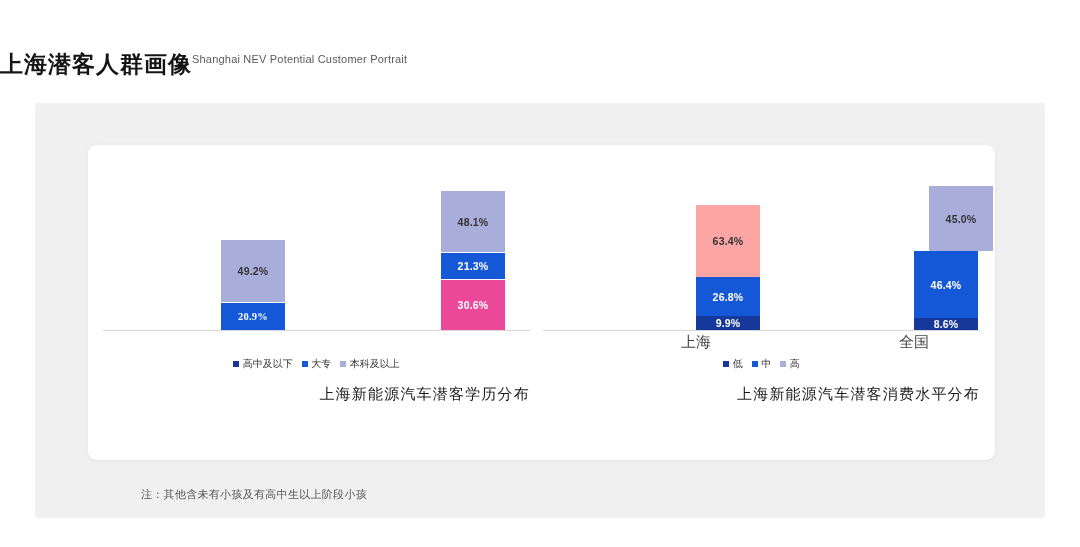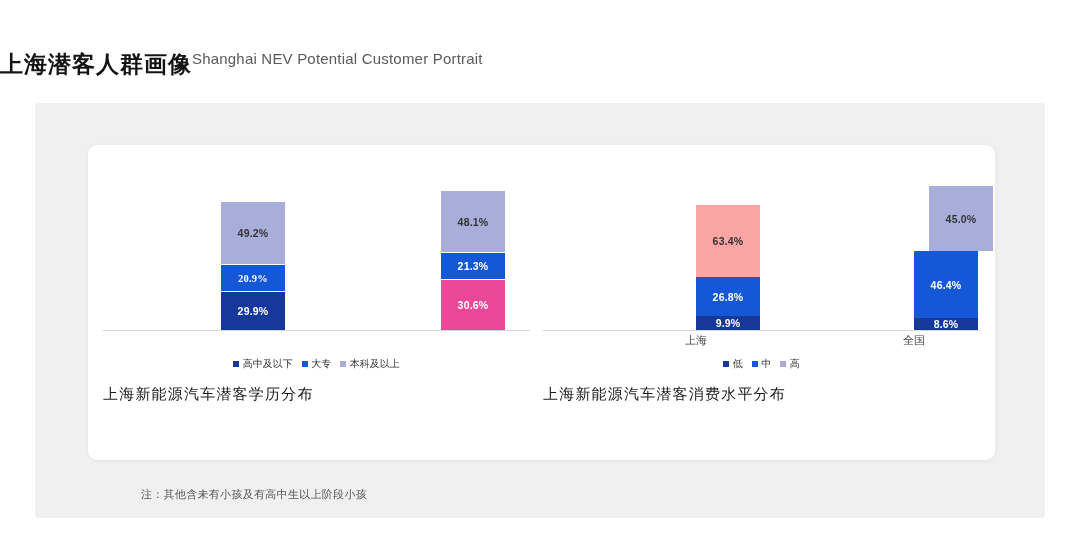--- a/index.html
+++ b/index.html
@@ -7,21 +7,21 @@
     width:1080px;height:547px;
     background:#ffffff;
     font-family:"Liberation Sans","DejaVu Sans",sans-serif;
     overflow:hidden;
     position:relative;
   }
   
   .header{ position:absolute; top:0; left:0; width:1080px; height:103px;
            display:flex; flex-direction:row; align-items:center; justify-content:flex-start; }
   .main-title{ margin-top:26px; font-size:23px; font-weight:bold; color:#141414; letter-spacing:1px; line-height:1.2; }
-  .sub-title{ margin-top:14px; font-size:15px; color:#5a5a5a; letter-spacing:.2px; }
+  .sub-title{ margin-top:14px; font-size:11px; color:#5a5a5a; letter-spacing:.2px; }
 
   
   .panel{ position:absolute; left:35px; top:103px; width:1010px; height:415px;
           background:#f0f0f0; border-radius:3px; }
 
   
   .card{ position:absolute; left:53px; top:42px; width:907px; height:315px;
          background:#ffffff; border-radius:9px;
          box-shadow:0 1px 5px rgba(0,0,0,0.055); }
 
@@ -33,49 +33,48 @@
   .plot{ position:absolute; left:0; top:0; width:100%; height:186px; }
   .axis-line{ position:absolute; left:0; bottom:0; width:100%; height:1px; background:#d7d7d7; }
 
   .bar{ position:absolute; bottom:1px; width:64px; display:flex; flex-direction:column-reverse; }
   .seg{ width:100%; display:flex; align-items:center; justify-content:center;
         font-size:10.5px; font-weight:bold; letter-spacing:.2px; box-sizing:border-box; }
   .gapped .seg{ border-bottom:1.5px solid #ffffff; }
   .gapped .seg:first-child{ border-bottom:none; }
 
   .cat-row{ position:absolute; top:188px; left:0; width:100%; height:16px; }
-  .cat{ position:absolute; width:110px; text-align:center; font-size:11px; color:#444; }
+  .cat{ position:absolute; width:110px; text-align:center; font-size:15px; color:#444; }
 
   .legend{ position:absolute; top:212px; left:0; width:100%;
            display:flex; justify-content:center; align-items:center; gap:9px; }
   .legend-item{ display:flex; align-items:center; gap:3.5px; font-size:10px; color:#333; }
   .swatch{ width:6px; height:6px; display:inline-block; }
 
-  .caption{ position:absolute; top:240px; left:0; width:100%; text-align:left;
+  .caption{ position:absolute; top:240px; left:0; width:100%; text-align:right;
             font-size:15px; color:#1a1a1a; letter-spacing:1.2px; }
 
   
   .footnote{ position:absolute; left:53px; top:342px; font-size:11px; color:#555; letter-spacing:.3px; }
 </style>
 </head>
 <body>
 
 <div class="header">
   <div class="main-title">上海潜客人群画像</div>
   <div class="sub-title">Shanghai NEV Potential Customer Portrait</div>
 </div>
 
 <div class="panel">
   <div class="card">
 
     <div class="chart left" id="chart-0">
       <div class="plot">
         <div class="axis-line"></div>
       <div class="bar gapped" style="left: 118px; width: 64px;">
-            <div class="seg" style="height: 38px; background: rgb(23, 56, 155); color: rgb(255, 255, 255);">29.9%</div>
             <div class="seg" style="height: 27px; background: rgb(20, 88, 216); color: rgb(255, 255, 255); font-family: Liberation Serif, serif;">20.9%</div>
             <div class="seg" style="height: 63px; background: rgb(168, 173, 217); color: rgb(51, 51, 51);">49.2%</div>
           </div>
           <div class="bar gapped" style="left: 338px; width: 64px;">
             <div class="seg" style="height: 50px; background: #ec4899; color: rgb(255, 255, 255);">30.6%</div>
             <div class="seg" style="height: 27px; background: rgb(20, 88, 216); color: rgb(255, 255, 255);">21.3%</div>
             <div class="seg" style="height: 62px; background: rgb(168, 173, 217); color: rgb(51, 51, 51);">48.1%</div>
           </div>
         </div>
       <div class="cat-row"></div>

